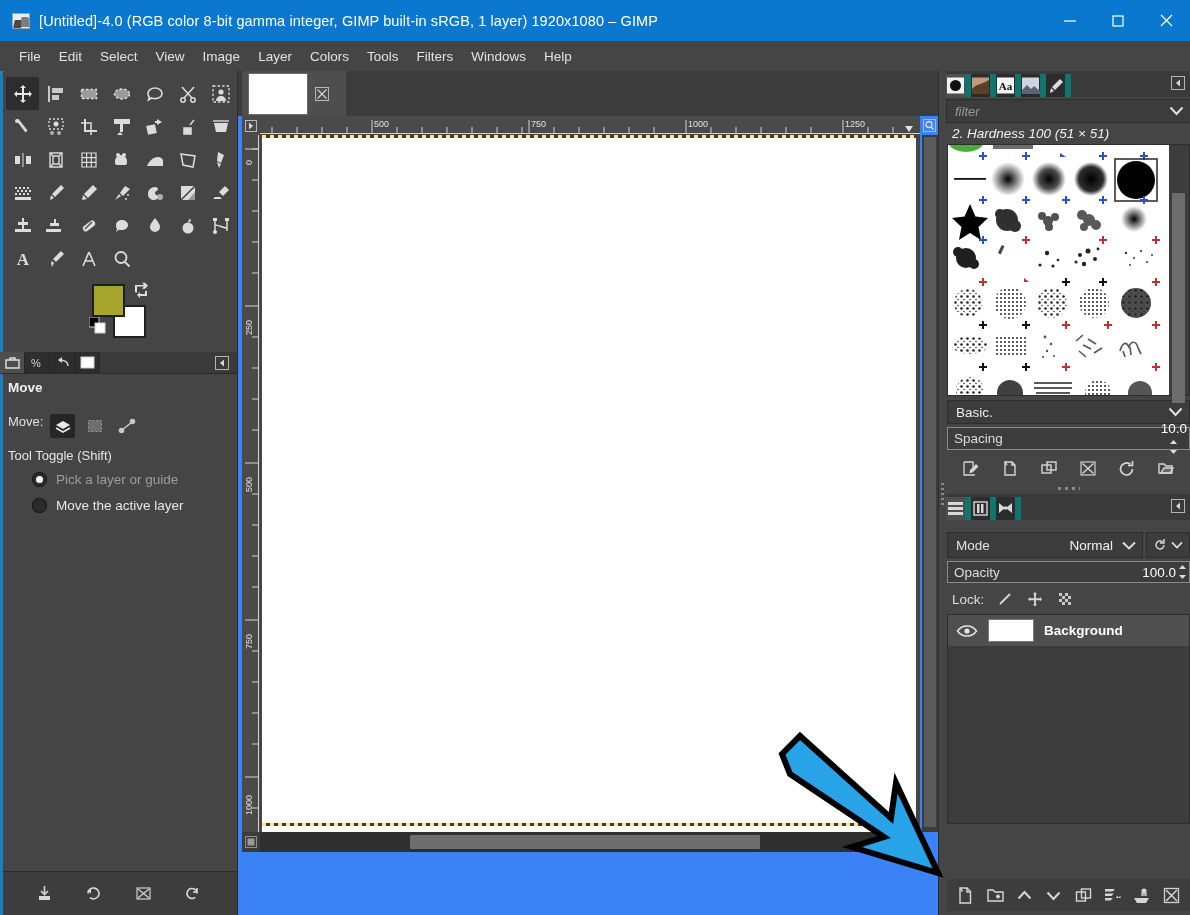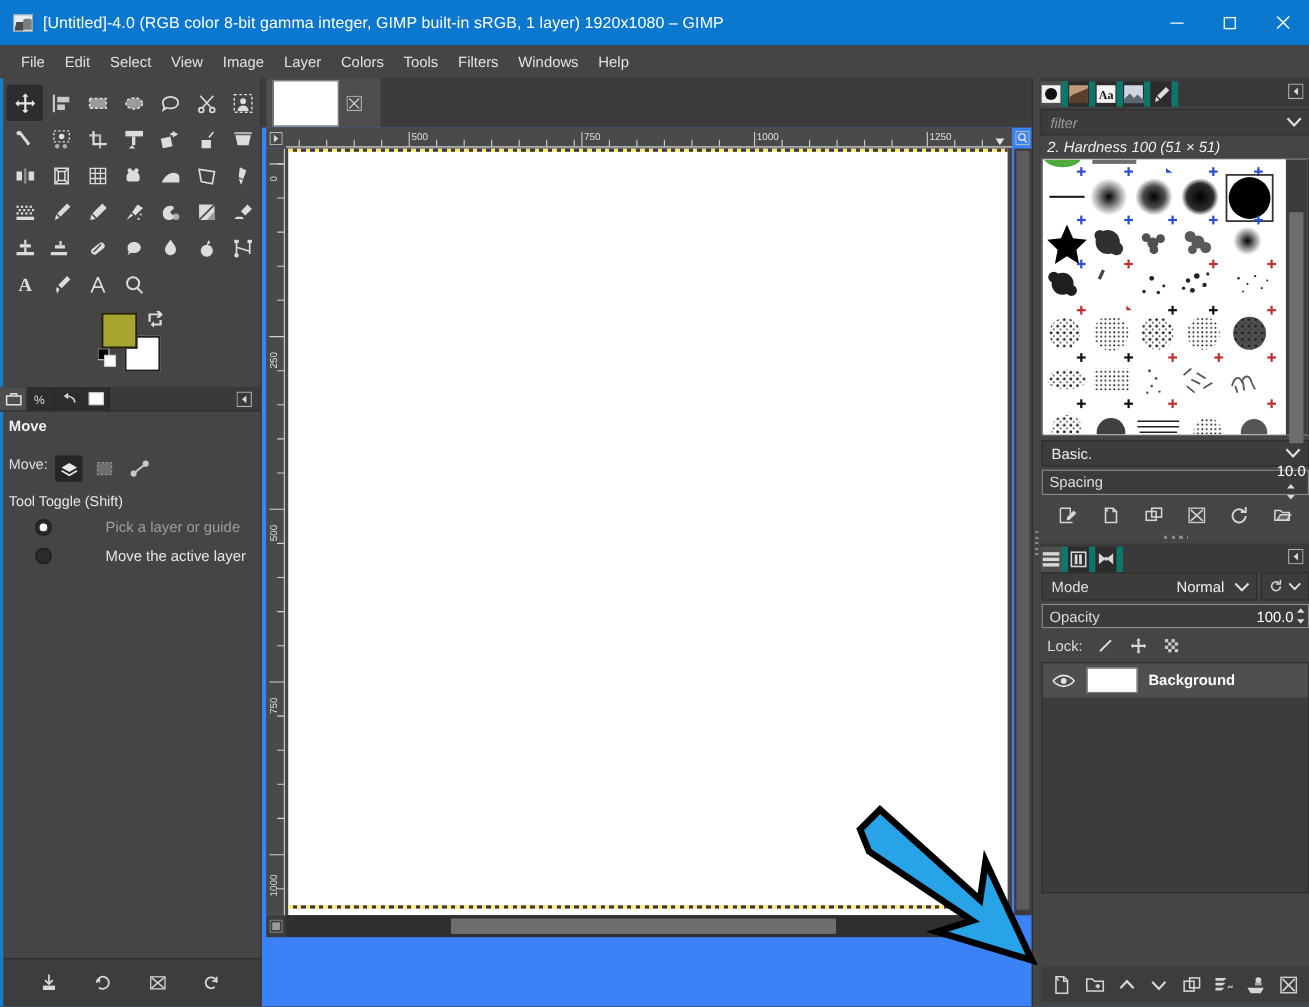--- a/index.html
+++ b/index.html
@@ -87,21 +87,21 @@
   .tooloptions { padding:6px 10px 0 8px; flex:1 1 auto; }
   .to-title { font-size:13.5px; font-weight:bold; color:#f0f0f0; margin-bottom:6px; }
   .to-row { display:flex; align-items:flex-start; gap:7px; margin-bottom:10px;margin-top:19px; }
   .to-label { font-size:13px; color:#e0e0e0; }
   .mini-btn { width:25px; height:24px; display:flex; align-items:center; justify-content:center; border-radius:2px; cursor:default; }
   .mini-btn.sel { background:#262626; }
   .to-section { font-size:13px; color:#e6e6e6; margin: 2px 0 9px 0; }
   .radio-row { display:flex; align-items:center; gap:9px; margin:0 0 11px 24px; }
   .radio { width:15px; height:15px; border-radius:50%; background:#2a2a2a; position:relative; flex:0 0 auto; cursor:default; box-shadow: inset 0 0 0 1px #1a1a1a; }
   .radio.on::after { content:""; position:absolute; left:4px; top:4px; width:7px; height:7px; border-radius:50%; background:#ffffff; }
-  .radio-label { font-size:13.5px; color:#9d9d9d;margin-left:40px; }
+  .radio-label { font-size:13.5px; color:#9d9d9d; }
   .radio-label.bright { color:#e6e6e6; }
 
   .left-bottom {
     height:44px; background:#3d3d3d; border-top:1px solid #2b2b2b;
     display:flex; align-items:center; justify-content:space-around; padding:0 20px;
   }
   .lb-btn { width:30px; height:28px; display:flex; align-items:center; justify-content:center; cursor:default; border-radius:2px; }
 
   
   .center { position:absolute; left:238px; top:0; width:700px; height:844px; background:#454545; }
@@ -176,21 +176,21 @@
 
   .brush-btn-row { height:28px; display:flex; align-items:center; justify-content:space-around; padding:0 6px; margin-top:4px; }
   .bbtn { width:28px; height:24px; display:flex; align-items:center; justify-content:center; cursor:default; border-radius:2px; }
 
   .dock-sep { height:12px; position:relative; }
   .dock-sep::after { content:""; position:absolute; left:112px; top:5px; width:22px; height:3px;
      background: repeating-linear-gradient(to right,#8a8a8a 0 3px, transparent 3px 7px); }
 
   .layers-tabs { height:26px; background:#3a3a3a; display:flex; align-items:center; position:relative; }
 
-  .mode-row { height:26px; margin:0 1px 0 1px; display:flex; align-items:center; gap:3px; }
+  .mode-row { height:26px; margin:12px 1px 0 1px; display:flex; align-items:center; gap:3px; }
   .mode-box { flex:1 1 auto; height:26px; background:#3c3c3c; border:1px solid #2d2d2d; display:flex; align-items:center; justify-content:space-between; padding:0 6px 0 8px; cursor:default; }
   .mode-box .lbl { font-size:13.5px; color:#e0e0e0; }
   .mode-val-wrap { display:flex; align-items:center; gap:9px; }
   .mode-box .val { font-size:13.5px; color:#f0f0f0; }
   .mode-extra { width:44px; height:26px; background:#3c3c3c; border:1px solid #2d2d2d; display:flex; align-items:center; justify-content:center; gap:4px; cursor:default; }
 
   .opacity-row { height:22px; margin:3px 1px 0 1px; background:#3c3c3c; border:1px solid #8b8b8b; display:flex; align-items:center; justify-content:space-between; padding:0 1px 0 6px; }
   .opacity-row .lbl { font-size:13.5px; color:#dcdcdc; }
   .opacity-row .val { font-size:13.5px; color:#ffffff; }
 

